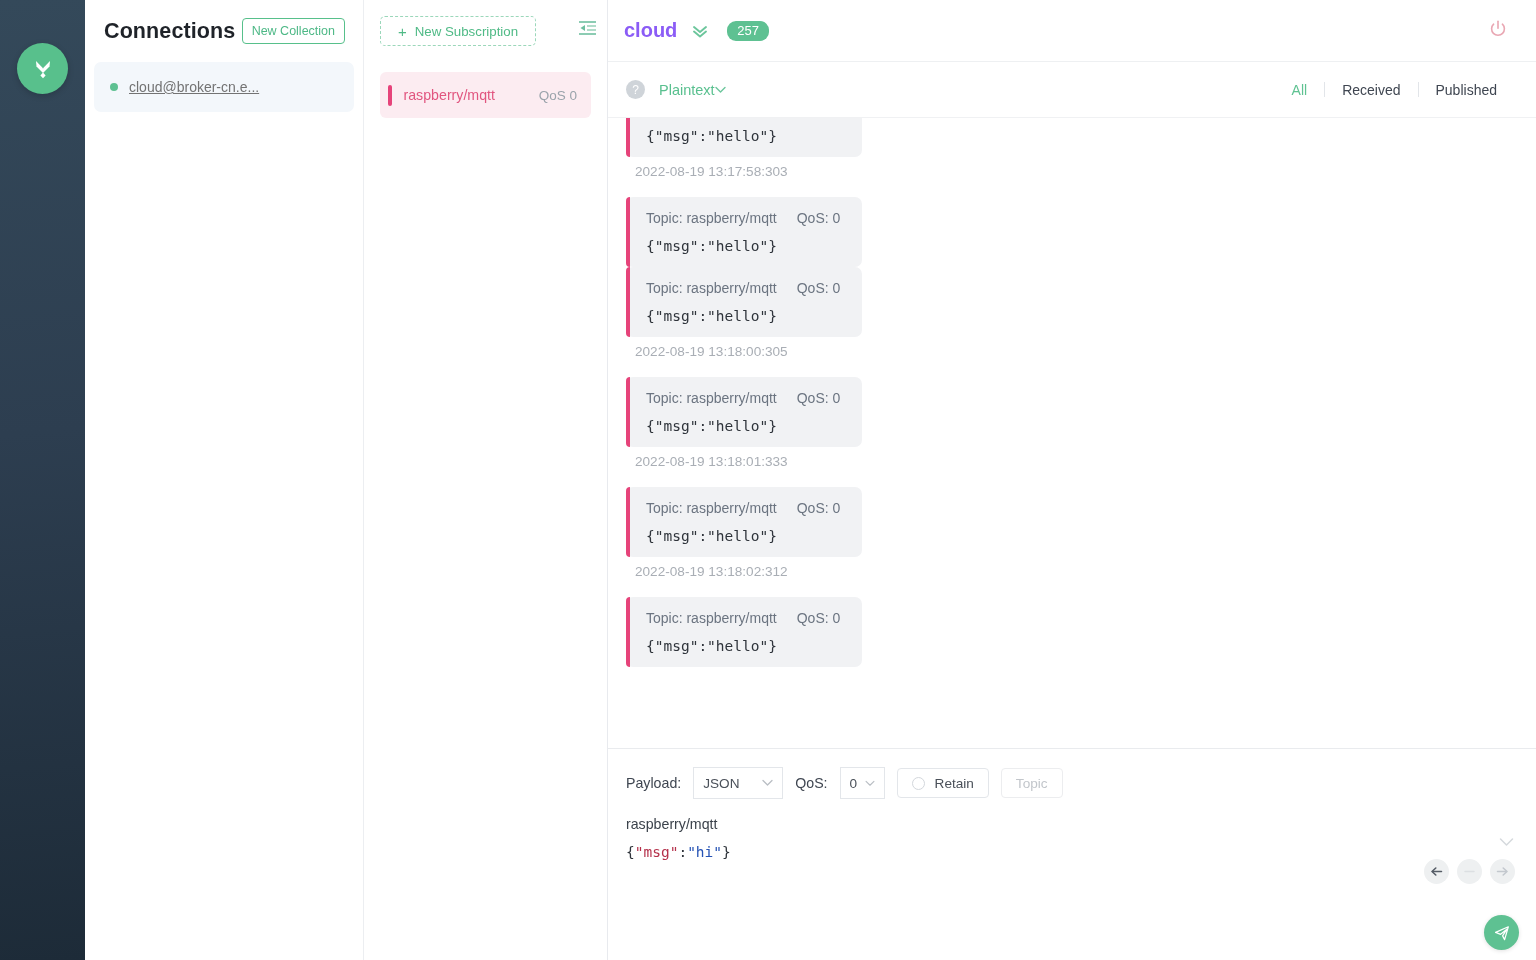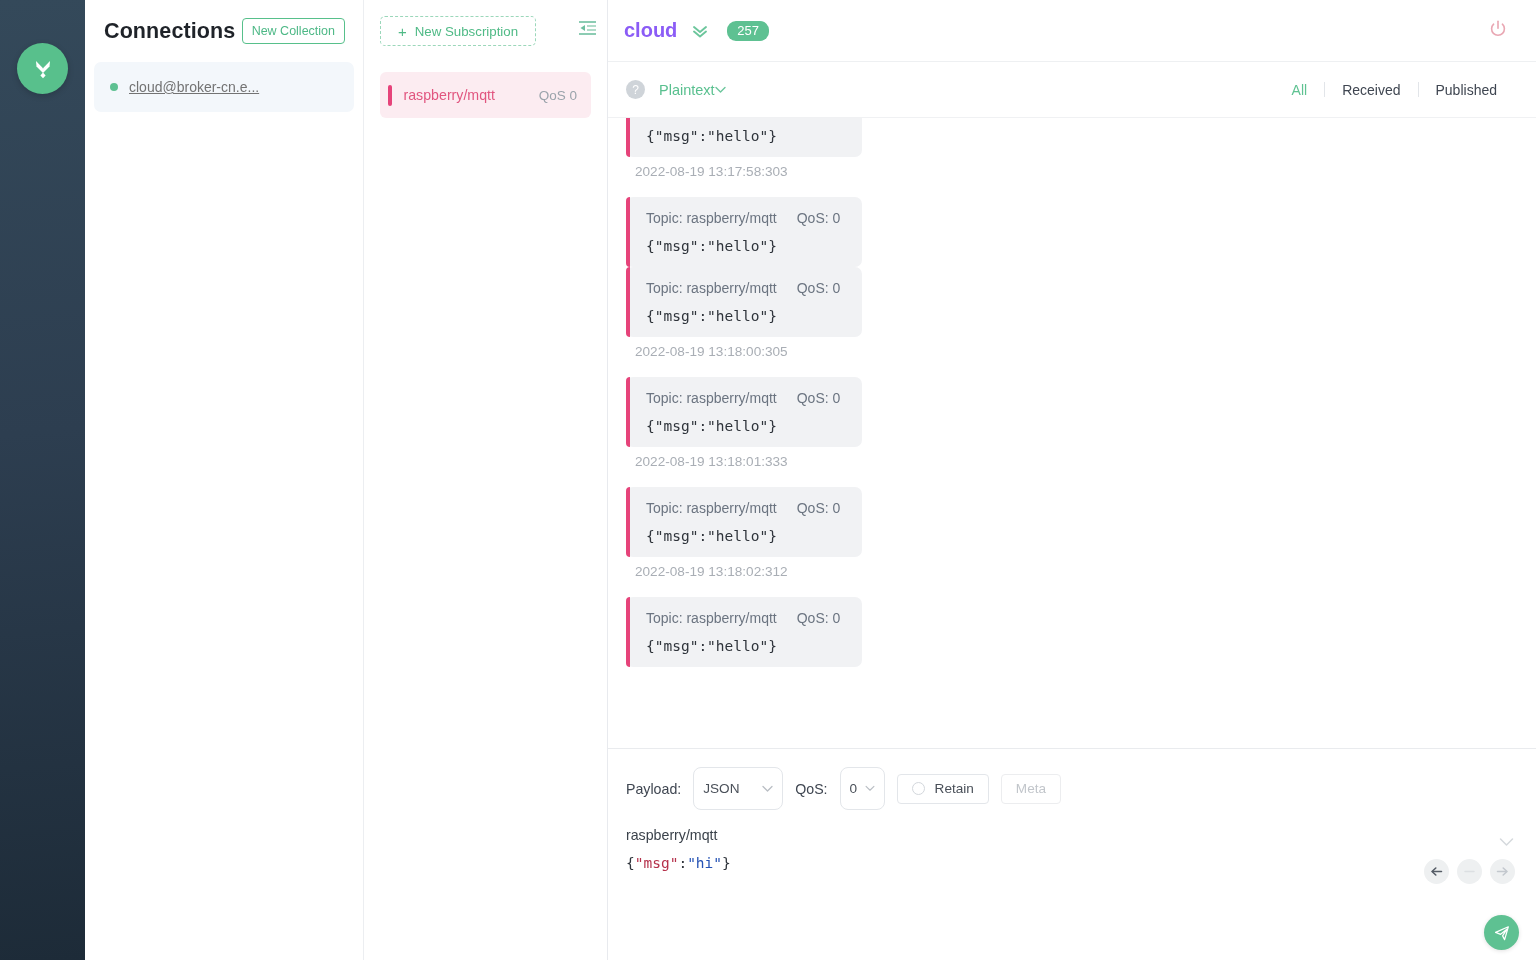--- a/index.html
+++ b/index.html
@@ -125,21 +125,21 @@
   .msg-row { display: block; }
 
   
   .publish {
     flex: 0 0 212px; border-top: 1px solid #e9ebee; position: relative; background: #fff;
     padding: 18px 0 0 18px;
   }
   .pub-controls { display: flex; align-items: center; gap: 12px; }
   .pub-label { font-size: 14.2px; color: #3f4651; }
   .sel-box {
-    border: 1px solid #e3e6ea; border-radius: 8px; height: 43px; display: flex; align-items: center;
+    border: 1px solid #e3e6ea; border-radius: 0; height: 32px; display: flex; align-items: center;
     justify-content: space-between; padding: 0 9px; font-size: 13.6px; color: #4a5059; cursor: pointer; background:#fff;
   }
   .sel-payload { width: 90px; }
   .sel-qos { width: 45px; }
   .retain-box {
     border: 1px solid #e3e6ea; border-radius: 4px; height: 30px; display: flex; align-items: center;
     gap: 10px; padding: 0 14px; font-size: 13.6px; color: #4a5059; cursor: pointer; background:#fff;
   }
   .radio { width: 13px; height: 13px; border-radius: 50%; border: 1px solid #d3d7dc; }
   .meta-box {
@@ -327,21 +327,21 @@
         <span class="sel-box sel-qos">
           <span>0</span>
           <svg width="10" height="7" viewBox="0 0 11 8" aria-hidden="true">
             <path d="M1 1.5 L5.5 6 L10 1.5" fill="none" stroke="#b9bec4" stroke-width="1.3" stroke-linecap="round" stroke-linejoin="round"></path>
           </svg>
         </span>
         <span class="retain-box">
           <span class="radio"></span>
           <span>Retain</span>
         </span>
-        <span class="meta-box">Meta</span>
+        <span class="meta-box">Topic</span>
       </div>
 
       <div class="pub-topic">raspberry/mqtt</div>
 
       <span class="topic-chev">
         <svg width="15" height="10" viewBox="0 0 15 10" aria-hidden="true">
           <path d="M1.5 2 L7.5 8 L13.5 2" fill="none" stroke="#d5d9dd" stroke-width="1.5" stroke-linecap="round" stroke-linejoin="round"></path>
         </svg>
       </span>
 

